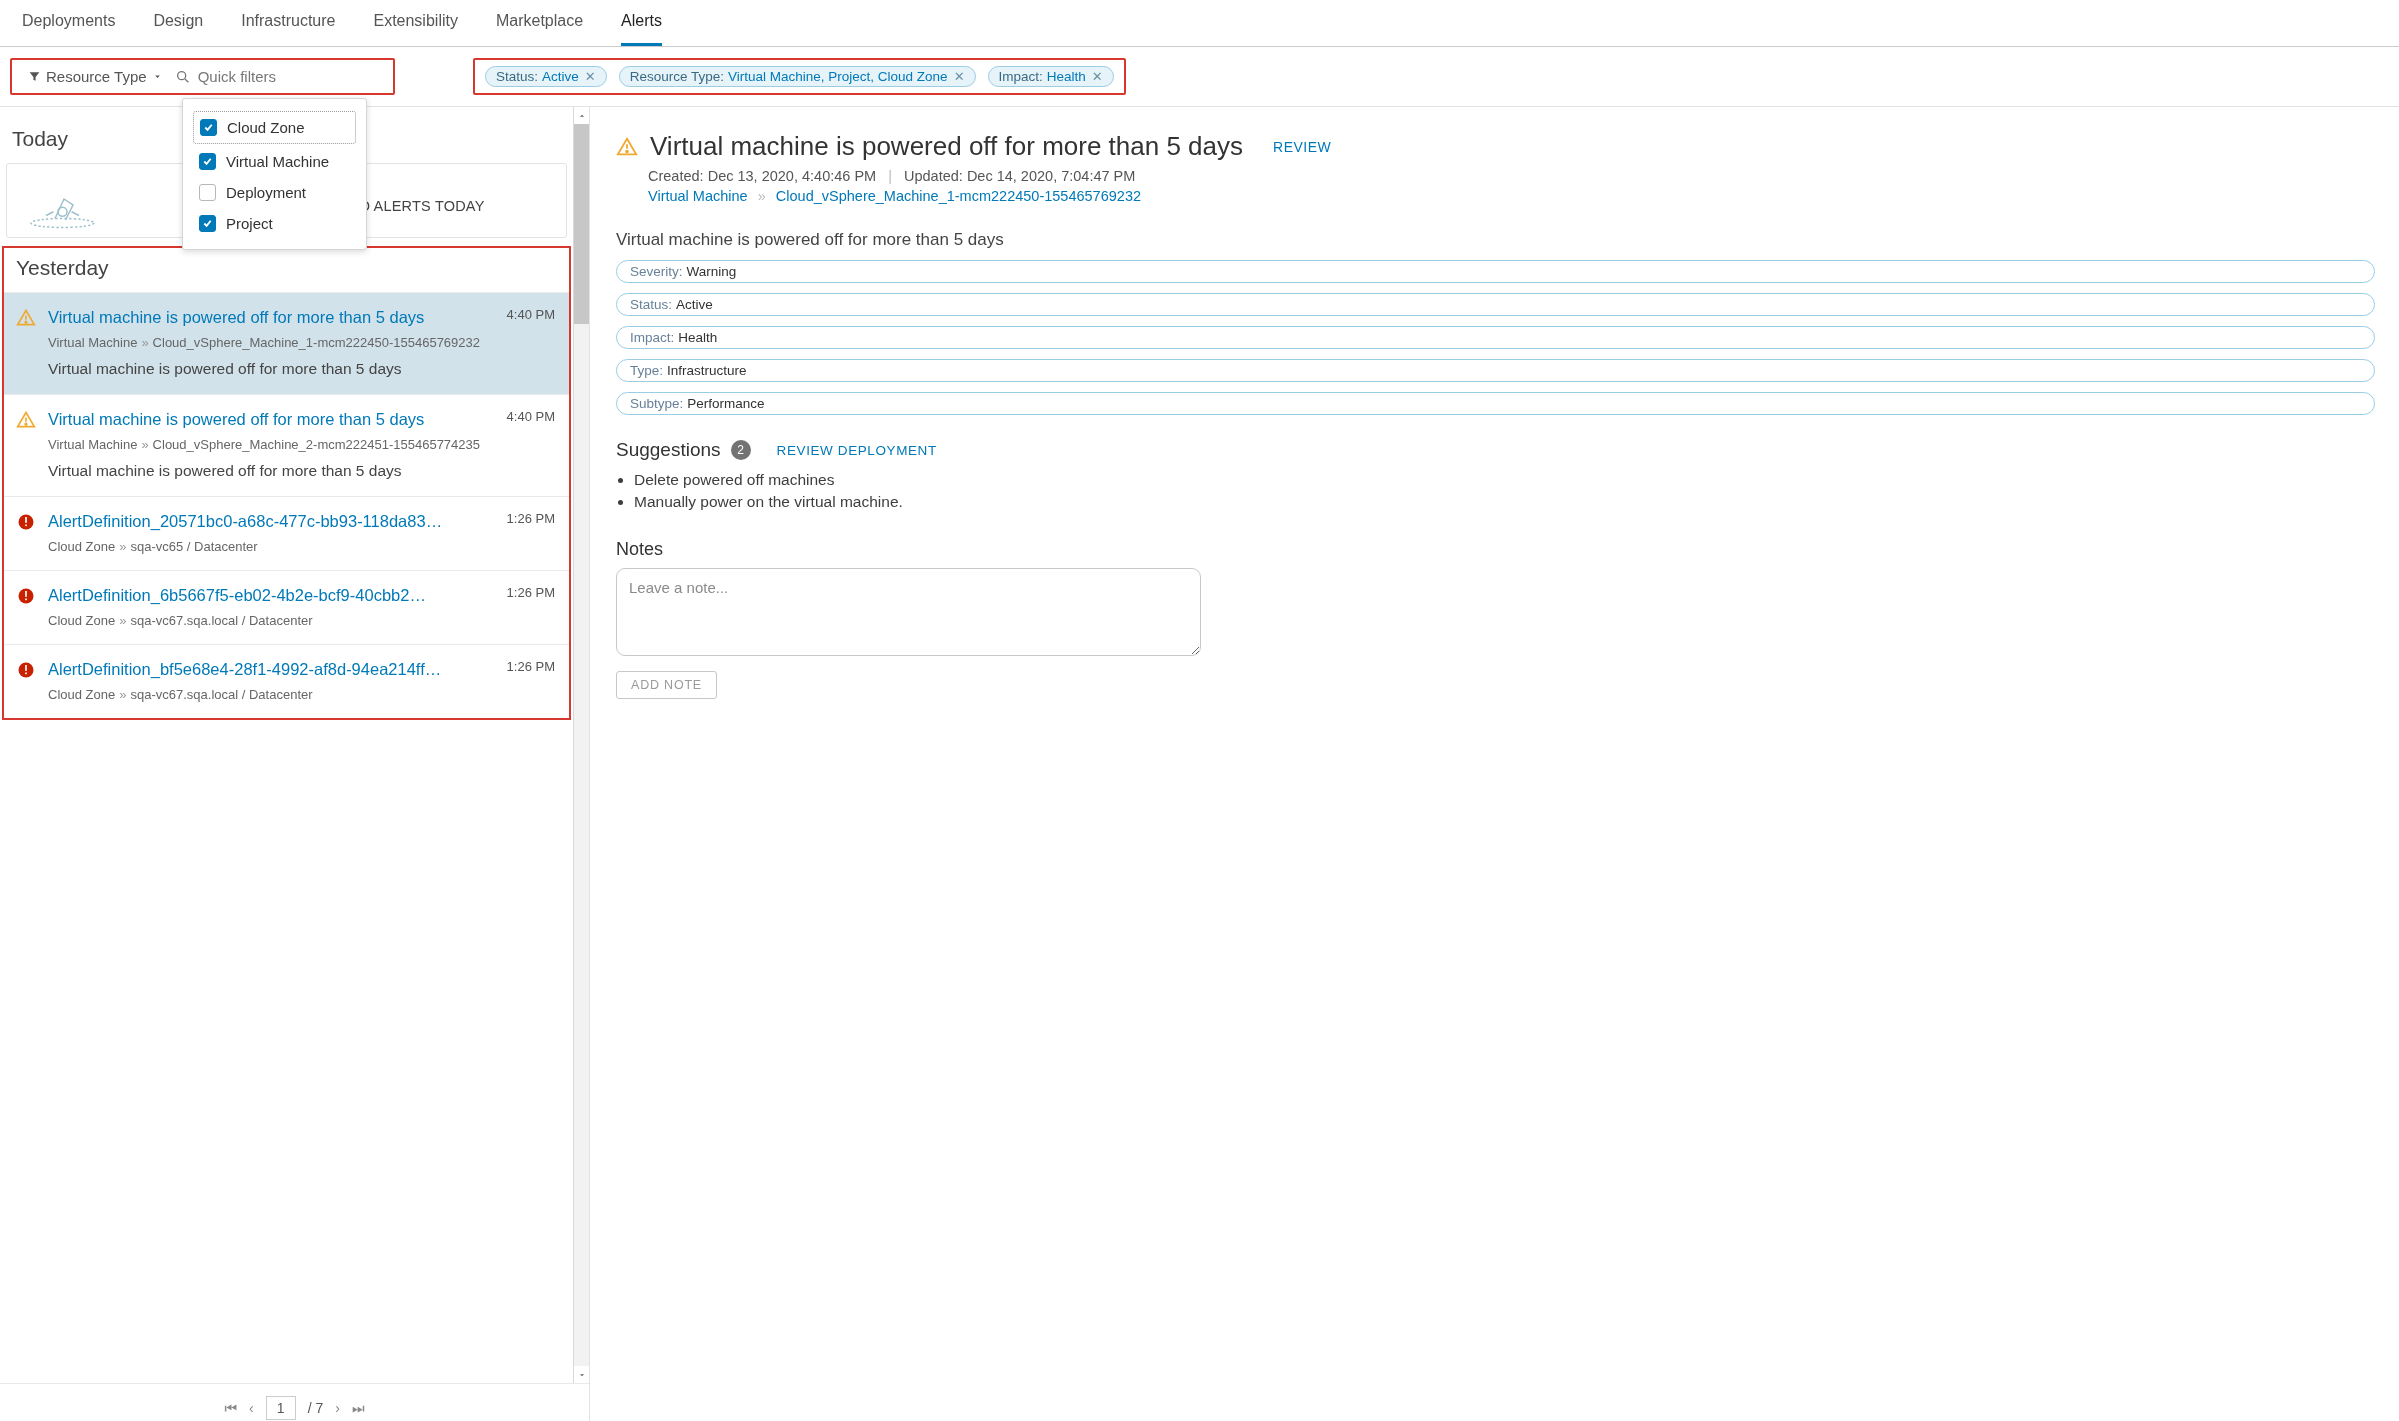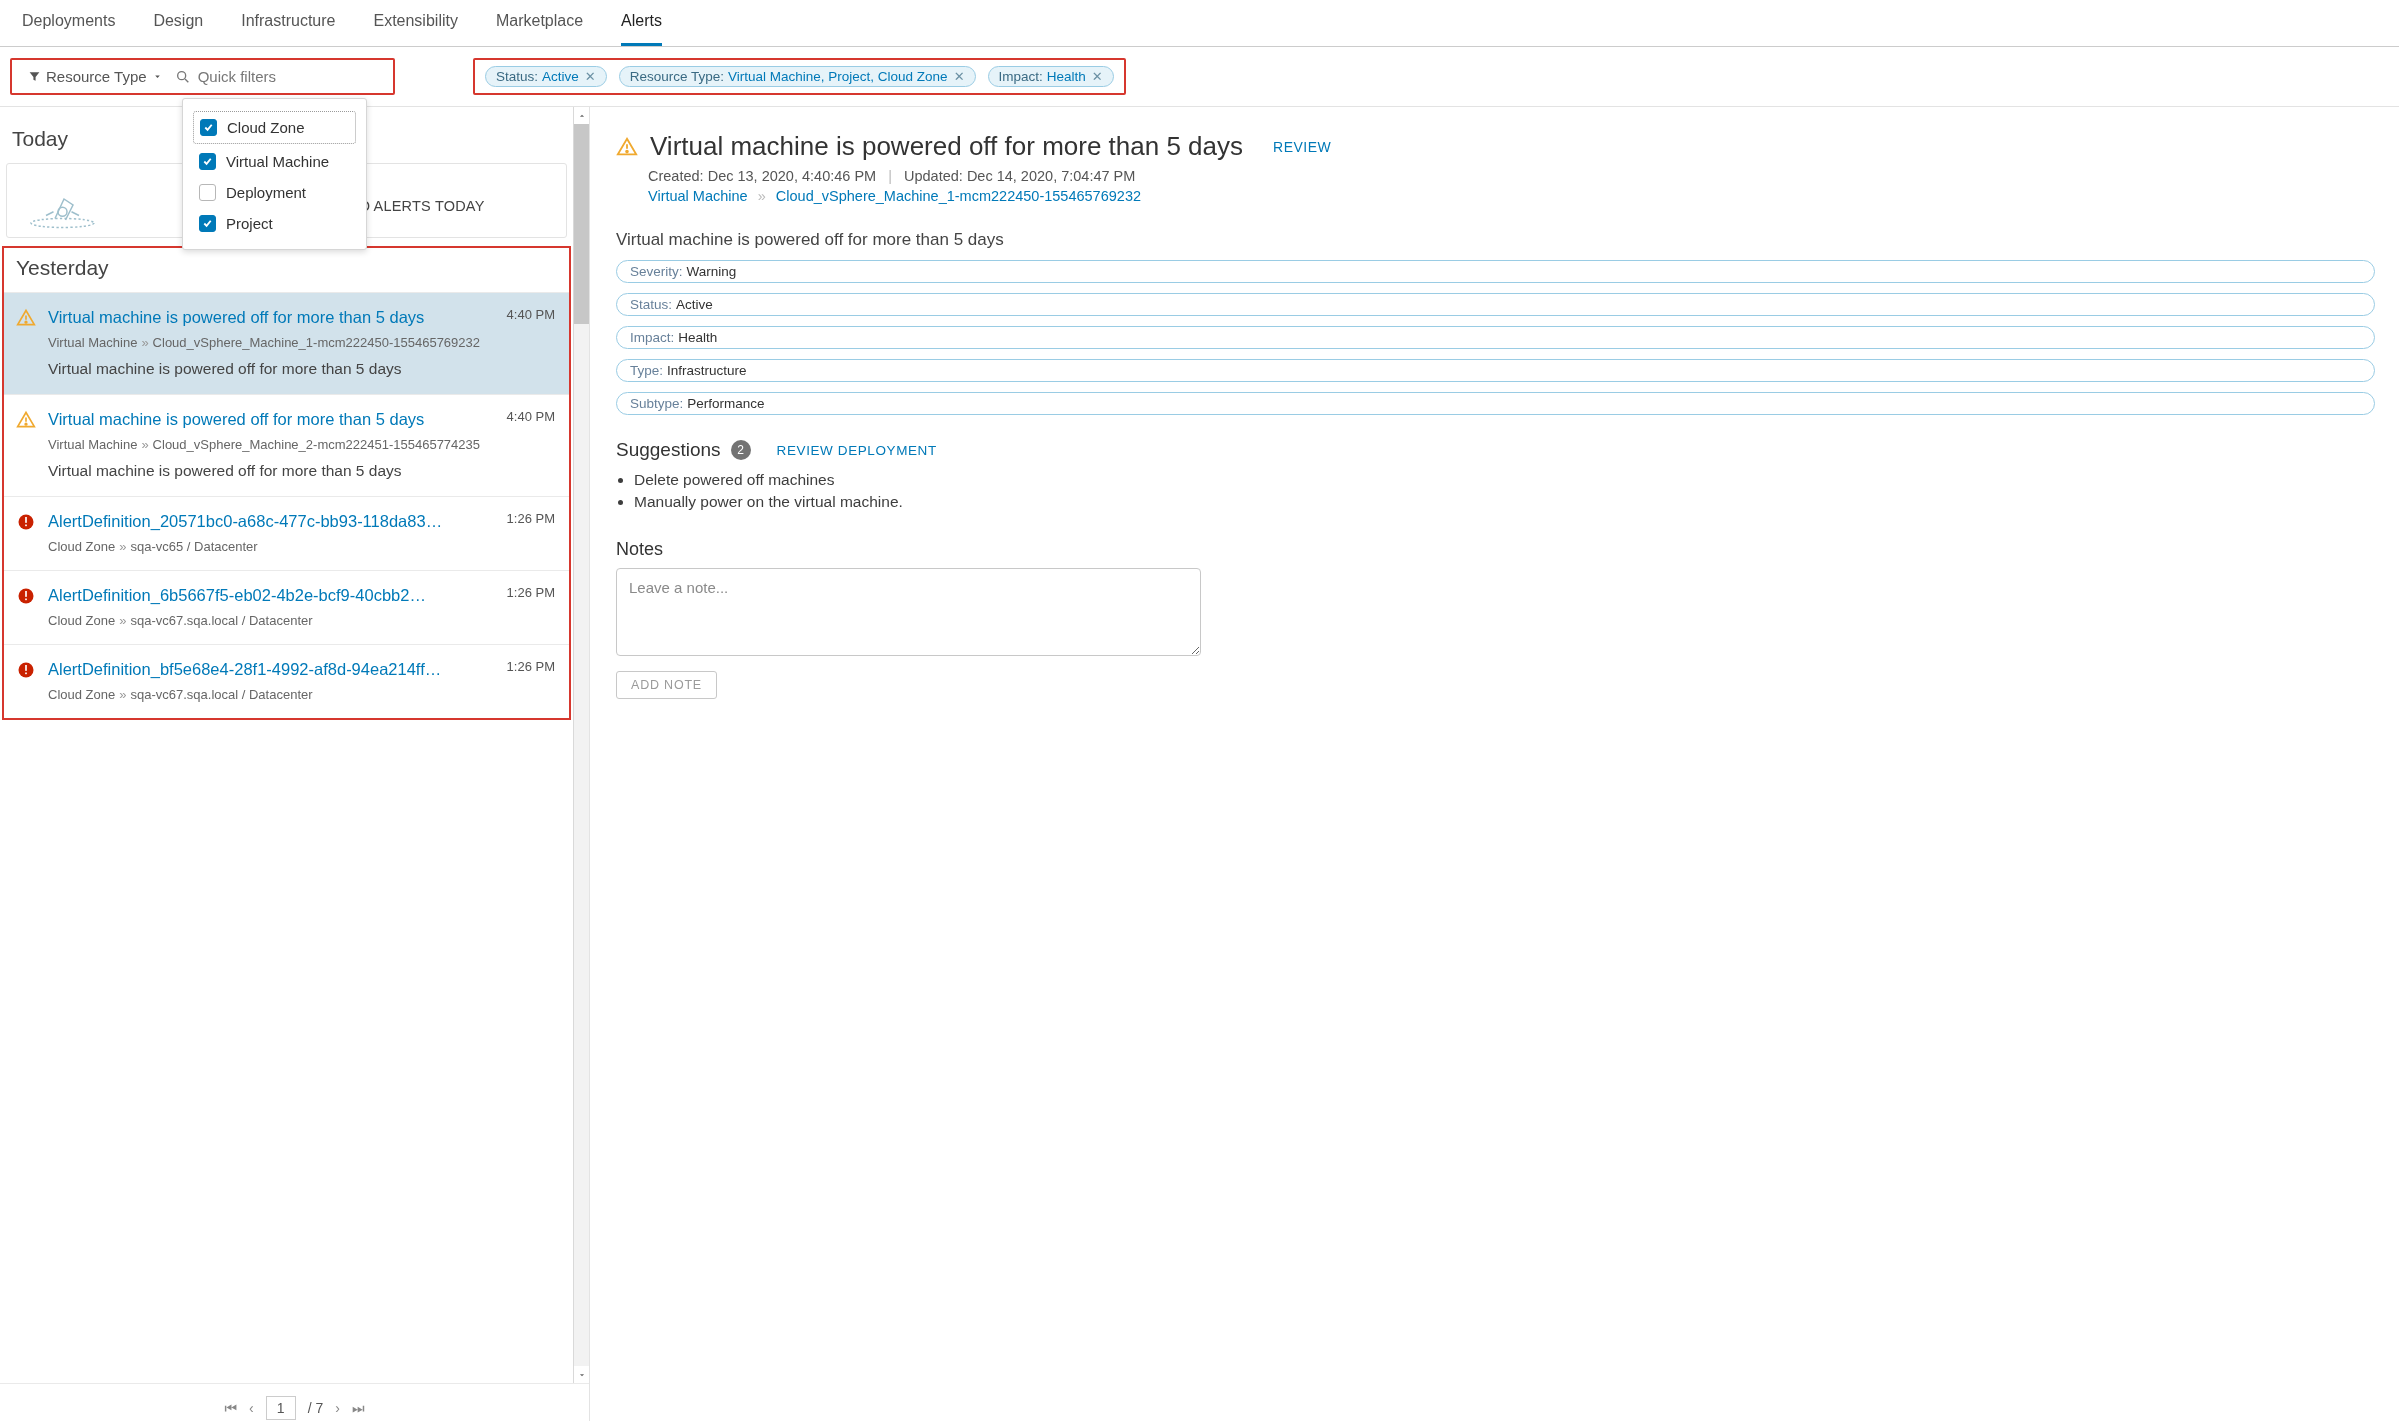--- a/index.html
+++ b/index.html
@@ -174,21 +174,21 @@
   .suggest-head { display:flex; align-items:center; gap:10px; font-size:19px; color:#333; margin-bottom:10px; }
   .count-badge { background:#737373; color:#fff; border-radius:50%; width:20px; height:20px; font-size:12px; display:inline-flex; align-items:center; justify-content:center; }
   .review-link { color:#0079b8; font-size:13.5px; letter-spacing:.6px; margin-left:16px; cursor:pointer; }
 
   ul.suggestions { margin:4px 0 28px 18px; color:#3d3d3d; font-size:15.5px; }
   ul.suggestions li { margin:4px 0; }
 
   .notes-head { font-size:18px; color:#333; margin-bottom:8px; }
   textarea.notes {
     width:585px; height:88px; resize:both;
-    border:1px solid #c8c8c8; border-radius:4px;
+    border:1px solid #c8c8c8; border-radius:9px;
     padding:10px 12px; font-size:15px; color:#555;
     font-family:inherit;
   }
   textarea.notes::placeholder { color:#8a8a8a; }
   .add-note-btn {
     margin-top:12px; display:inline-block;
     border:1px solid #c8c8c8; border-radius:3px;
     padding:6px 14px; font-size:12.5px; letter-spacing:.8px;
     color:#9a9a9a; background:#fff; cursor:not-allowed;
   }

